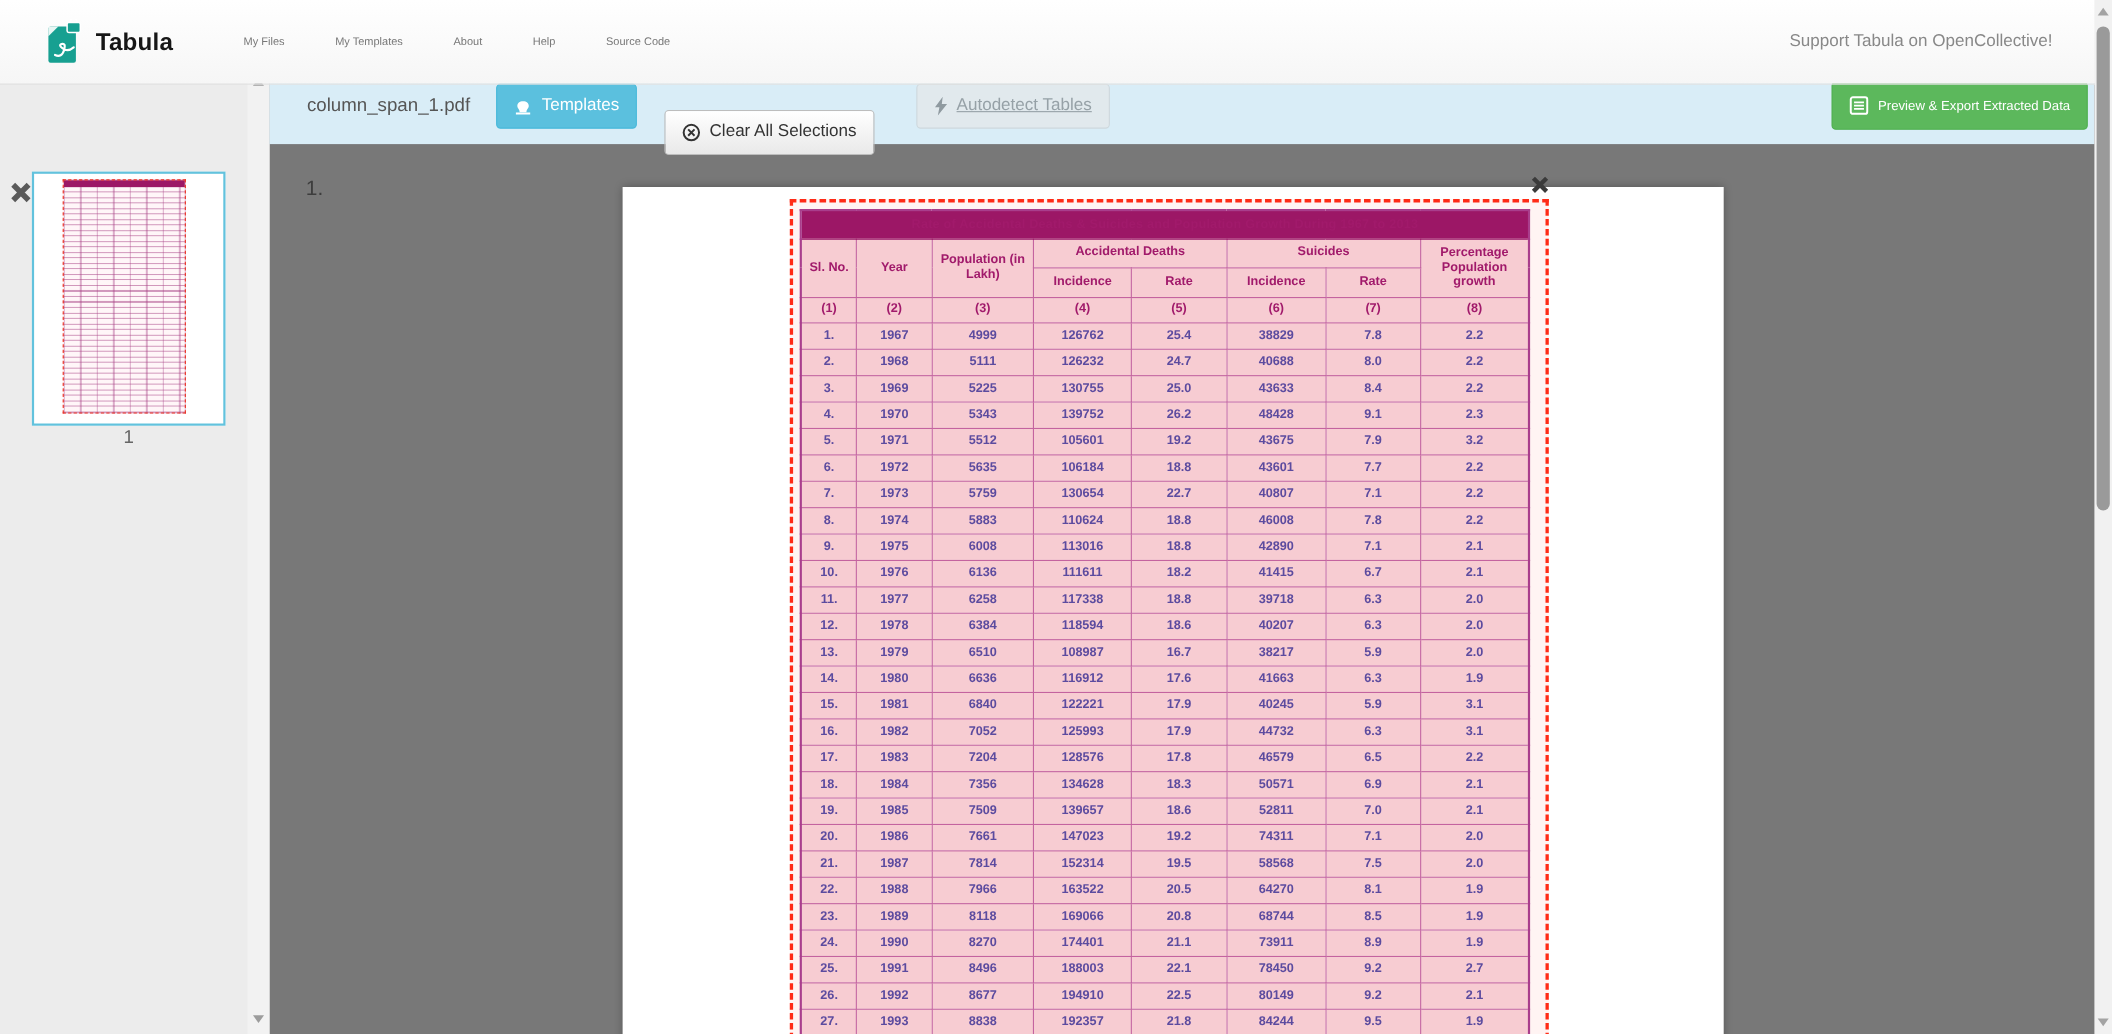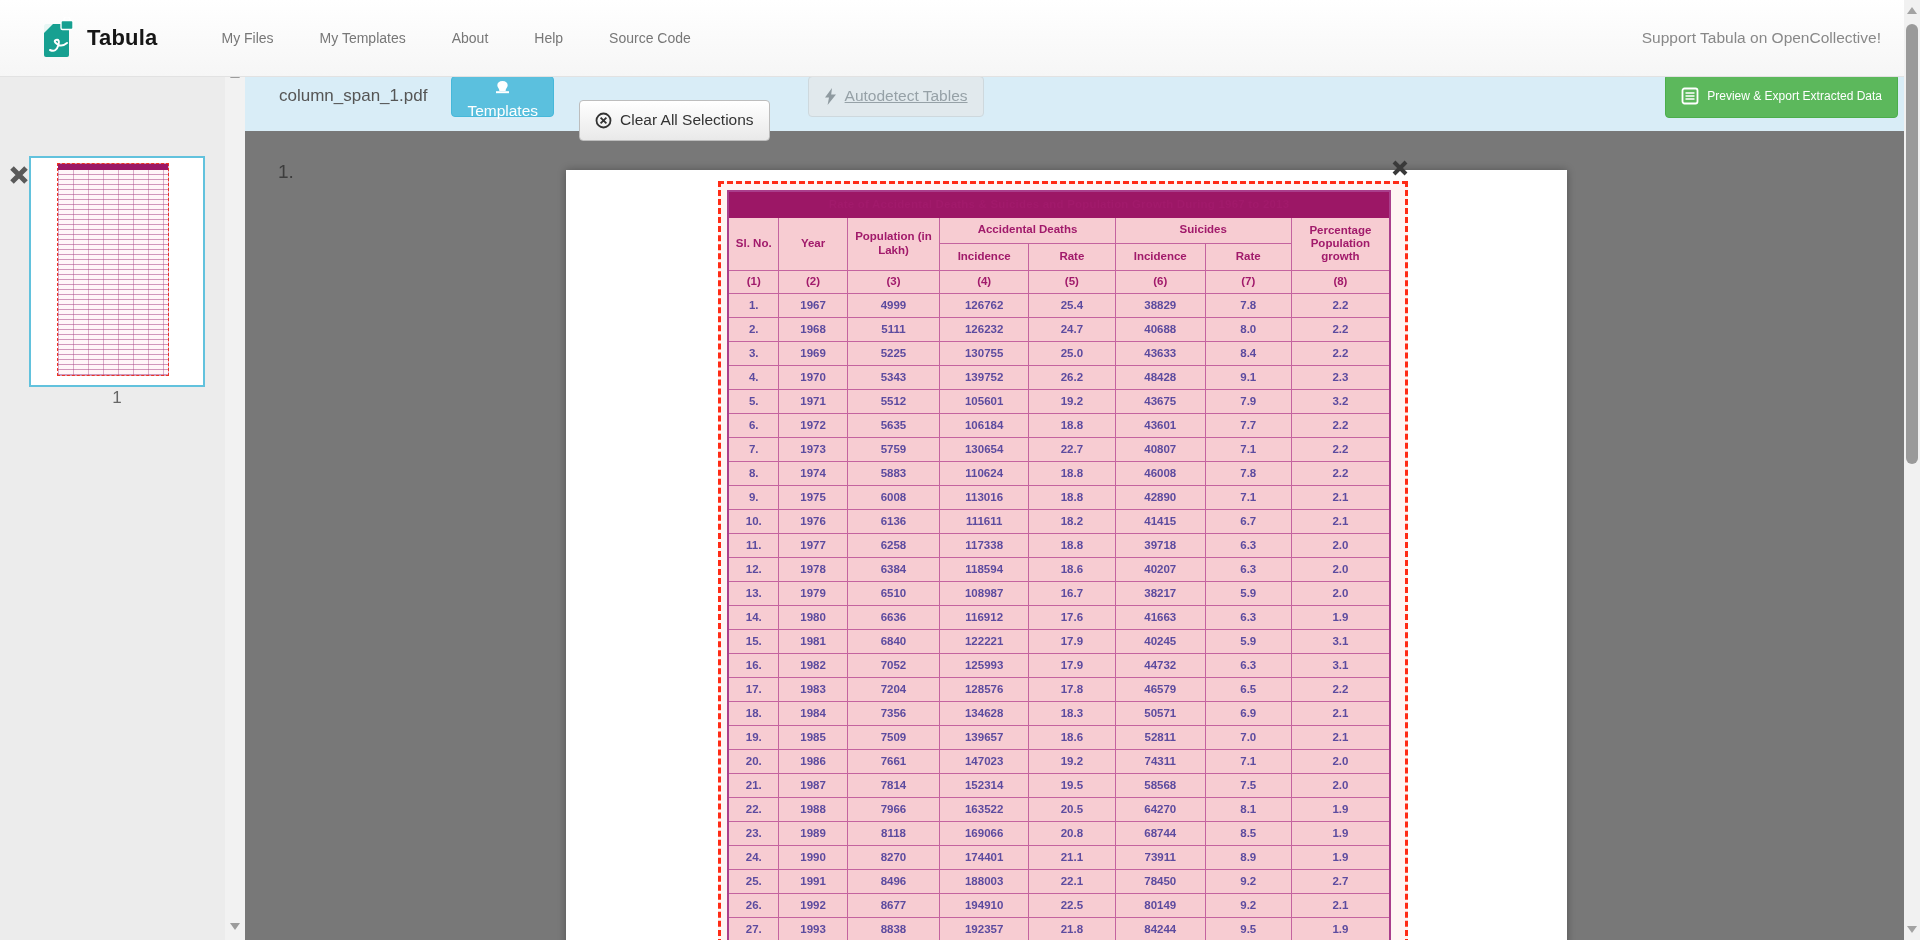--- a/index.html
+++ b/index.html
@@ -7,31 +7,31 @@
               font-family:"Liberation Sans", sans-serif; background:#787878; }
   .app { position:relative; width:1920px; height:940px; background:#787878; overflow:hidden; }
 
   
   .navbar { position:absolute; left:0; top:0; width:1920px; height:77px;
             background:linear-gradient(#ffffff,#f6f6f6); border-bottom:1px solid #e2e2e2;
             display:flex; align-items:center; z-index:6; }
   .brand { display:flex; align-items:center; gap:11px; margin-left:42px; cursor:pointer; }
   .brand-name { font-size:22px; font-weight:bold; color:#161616; letter-spacing:.2px; }
   .nav-items { display:flex; gap:46px; margin-left:64px; }
-  .nav-item { color:#777; font-size:14px; text-decoration:none; cursor:pointer; }
-  .support { margin-left:auto; margin-right:39px; color:#888; font-size:15.5px; text-decoration:none; cursor:pointer; }
+  .nav-item { color:#777; font-size:10px; text-decoration:none; cursor:pointer; }
+  .support { margin-left:auto; margin-right:54px; color:#888; font-size:15.5px; text-decoration:none; cursor:pointer; }
 
   
   .toolbar { position:absolute; left:245px; top:61px; width:1659px; height:70px;
              background:#d9edf7; display:flex; align-items:center; z-index:4; }
   .filename { margin-left:34px; color:#555; font-size:17px; }
   .btn { display:inline-flex; align-items:center; gap:8px; border-radius:4px;
          font-size:15.5px; padding:0 15px; height:41px; border:1px solid transparent;
          cursor:pointer; font-family:"Liberation Sans",sans-serif; white-space:nowrap; }
-  .btn-info    { background:#5bc0de; border-color:#46b8da; color:#fff; margin-left:24px;flex-direction:column; }
+  .btn-info    { background:#5bc0de; border-color:#46b8da; color:#fff; margin-left:24px; }
   .btn-default { background:linear-gradient(#ffffff,#e9e9e9); border-color:#bdbdbd; color:#333; margin-left:25px;margin-top:48px; }
   .btn-disabled{ background:#e1e9ed; border-color:#ced8dd; color:#96a1a7; margin-left:38px; cursor:default;text-decoration:underline; }
   .btn-success { background:#5cb85c; border-color:#4cae4c; color:#fff; margin-left:auto;
                  margin-right:6px; height:44px; font-size:12px; }
 
   
   .sidebar { position:absolute; left:0; top:61px; width:245px; height:879px; background:#ececec; z-index:3; }
   .side-scroll { position:absolute; right:0; top:0; width:20px; height:100%; background:#f2f2f2; }
   .tri { width:0; height:0; position:absolute; left:5px; }
   .tri-up   { top:10px;    border-left:5px solid transparent; border-right:5px solid transparent; border-bottom:7px solid #9c9c9c; }

